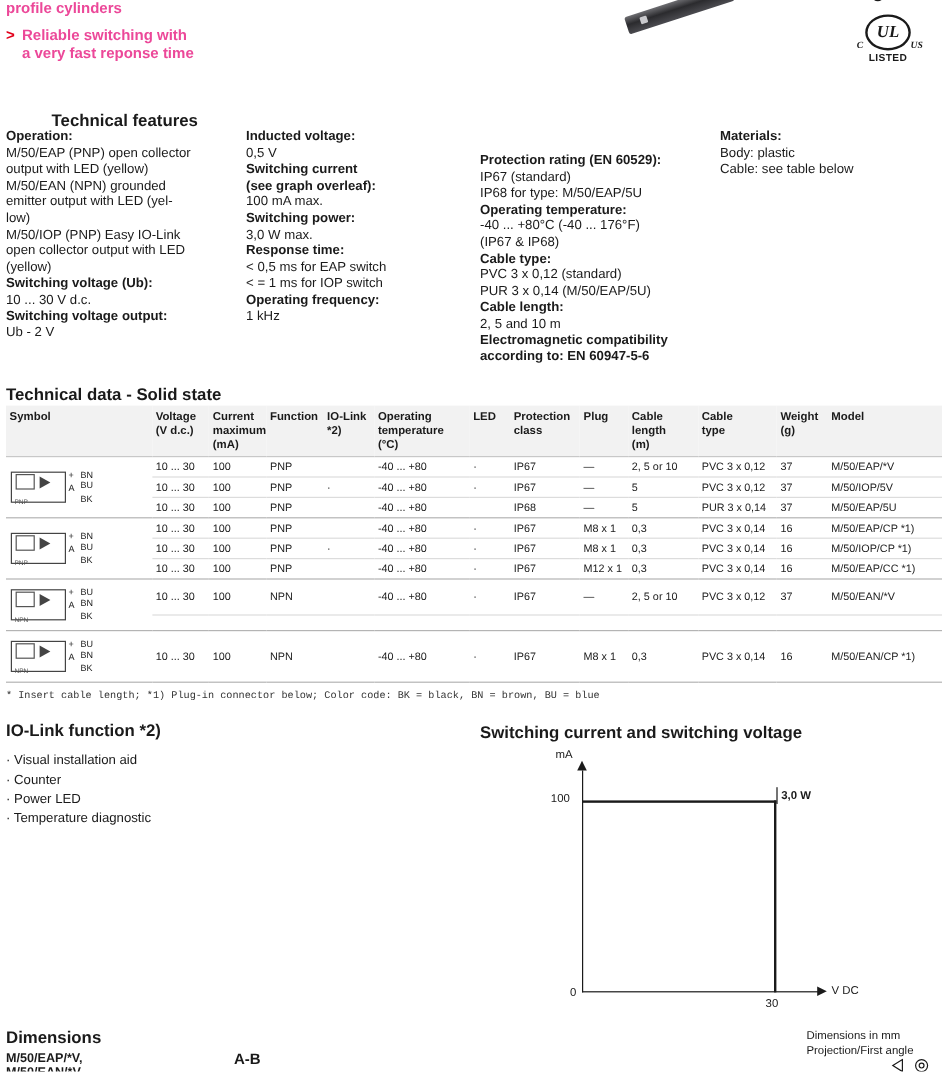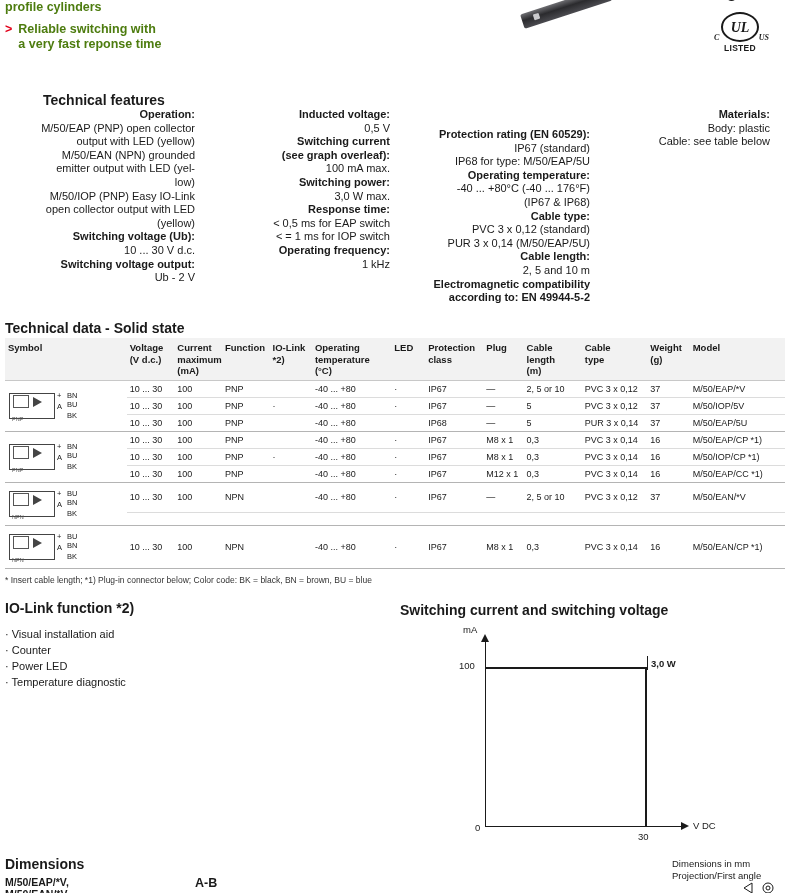--- a/index.html
+++ b/index.html
@@ -25,21 +25,21 @@
     position: absolute;
     left: 5px;
     top: 0px;
     width: 330px;
     font-size: 12.5px;
     line-height: 15px;
   }
   .bullet-line {
     display: block;
     font-weight: bold;
-    color: #4d7c0f;
+    color: #ec4899;
   }
   .bullet-row {
     display: flex;
     align-items: flex-start;
     margin-top: 7px;
   }
   .chev {
     color: #e2001a;
     font-weight: bold;
     margin-right: 6px;
@@ -133,21 +133,21 @@
 
   
   .tf {
     position: absolute;
     top: 108px;
     left: 5px;
     width: 780px;
     font-size: 11px;
     line-height: 13.6px;
   }
-  .tf .cols { display: flex; text-align: right; }
+  .tf .cols { display: flex; }
   .tf .col { padding-right: 10px; }
   .c1 { width: 200px; }
   .c2 { width: 195px; }
   .c3 { width: 200px; margin-top: 20px; }
   .c4 { width: 180px; }
   .b { font-weight: bold; }
 
   
   .tbl-wrap {
     position: absolute;
@@ -230,20 +230,21 @@
   .sl2 { left: 12px; top: 11px; }
   .sl3 { left: 12px; top: 22px; }
   .sl-a { left: 2px; top: 13px; }
 
   .fn-note {
     position: absolute;
     left: 5px;
     top: 575px;
     font-size: 8.5px;
     color: #333;
+    font-family: Liberation Mono, monospace;
   }
 
   
   .iol {
     position: absolute;
     left: 5px;
     top: 600px;
     width: 330px;
   }
   .iol h3 {
@@ -466,21 +467,21 @@
           <div>IP68 for type: M/50/EAP/5U</div>
           <div class="b">Operating temperature:</div>
           <div>-40 ... +80°C (-40 ... 176°F)</div>
           <div>(IP67 &amp; IP68)</div>
           <div class="b">Cable type:</div>
           <div>PVC 3 x 0,12 (standard)</div>
           <div>PUR 3 x 0,14 (M/50/EAP/5U)</div>
           <div class="b">Cable length:</div>
           <div>2, 5 and 10 m</div>
           <div class="b">Electromagnetic compatibility</div>
-          <div class="b">according to: EN 49944-5-2</div>
+          <div class="b">according to: EN 60947-5-6</div>
         </div>
       <div class="col c4" id="tfc4">
           <div class="b">Materials:</div>
           <div>Body: plastic</div>
           <div>Cable: see table below</div>
         </div>
     </div>
   </div>
 
   <div class="sec-h" style="left:5px; top:320px;">Technical data - Solid state</div>

